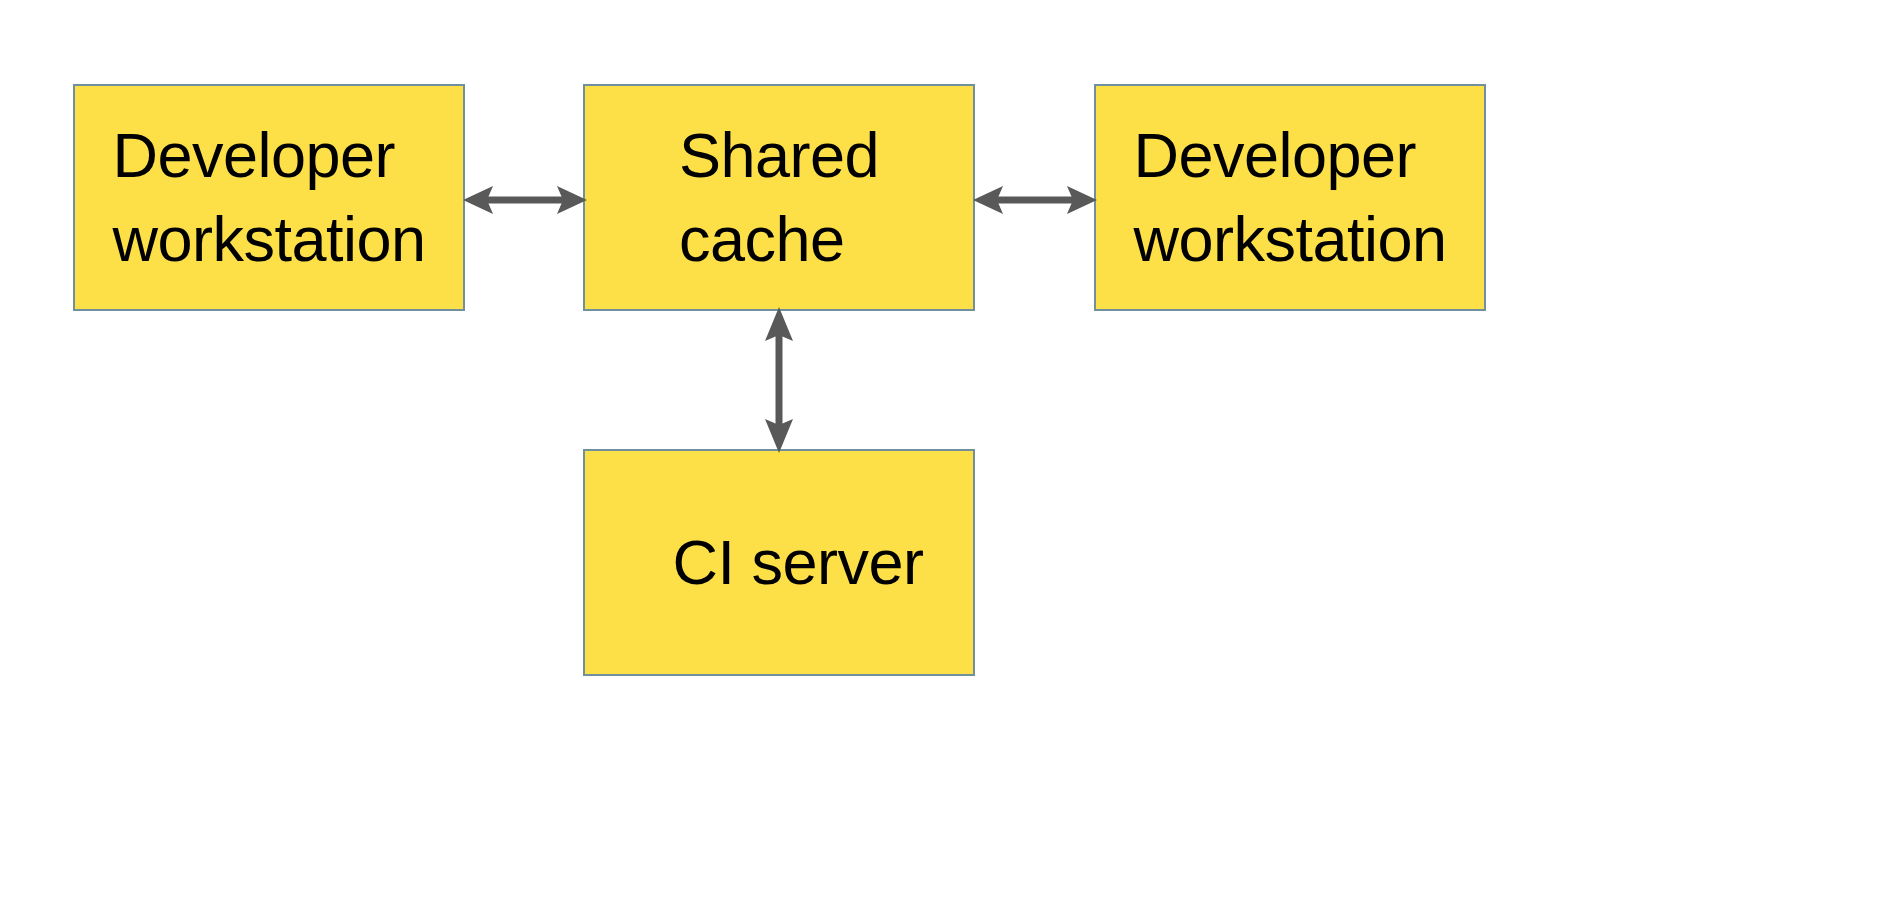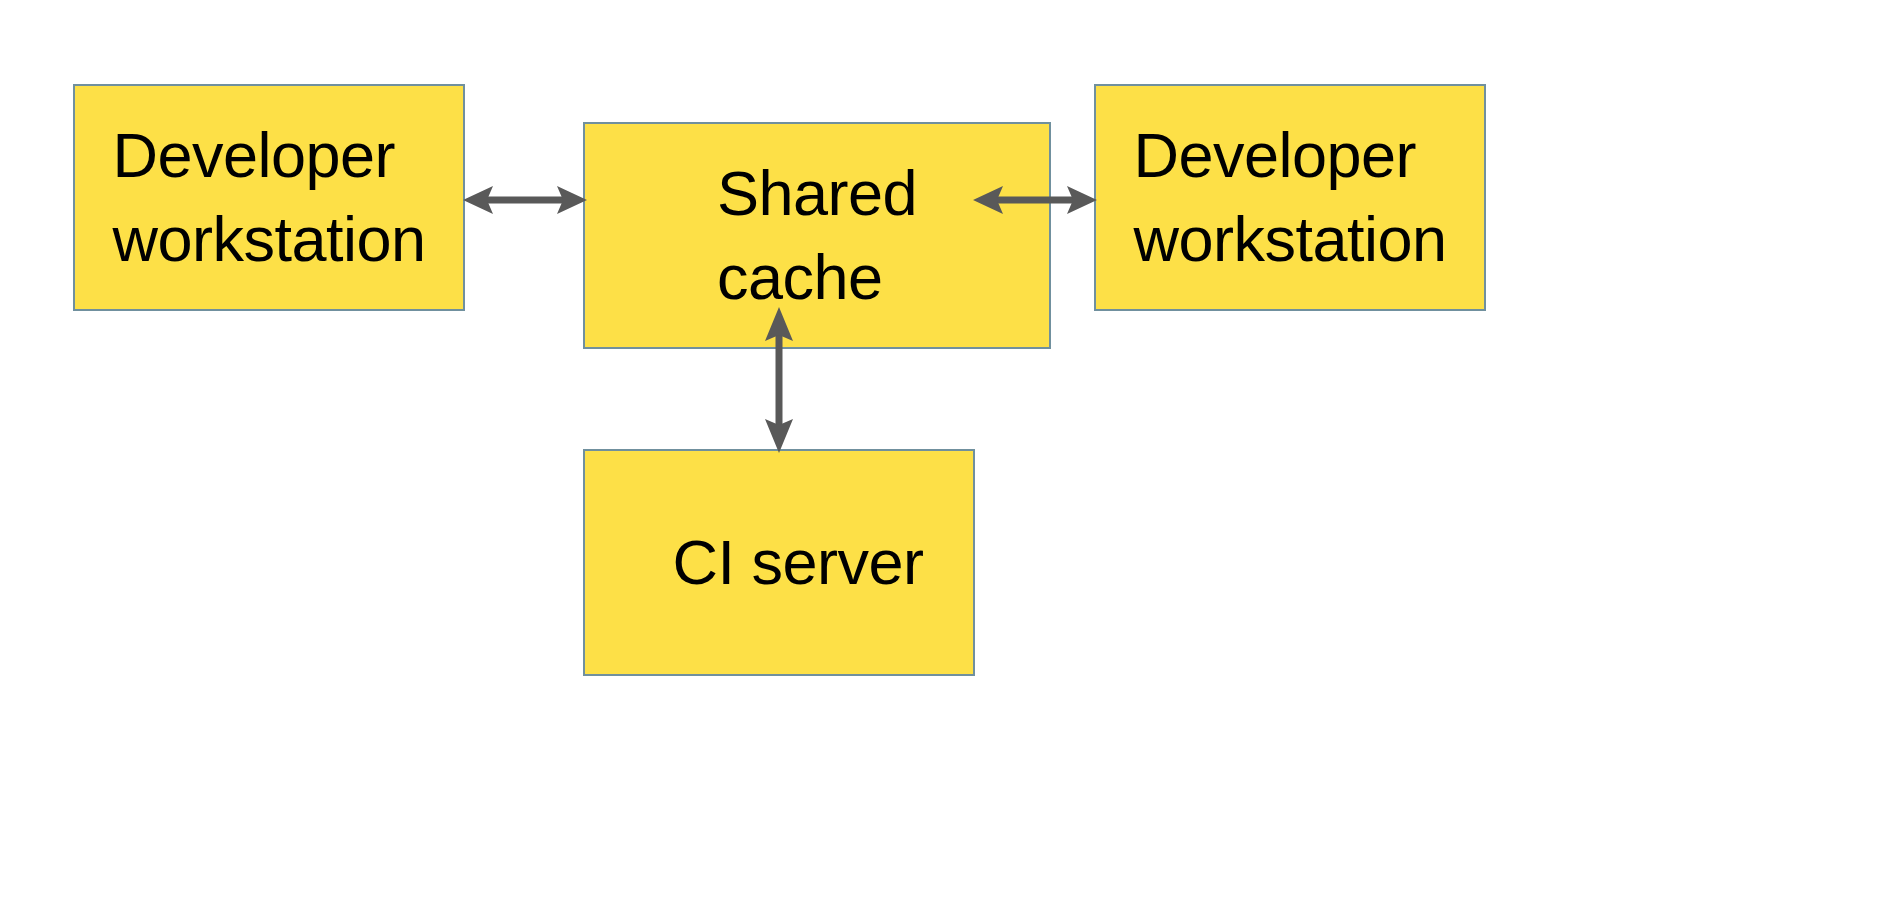--- a/index.html
+++ b/index.html
@@ -32,21 +32,21 @@
     font-family: "Liberation Sans", sans-serif;
     font-size: 63px;
     line-height: 1.32;
     font-weight: 400;
     color: #000000;
     letter-spacing: -0.5px;
     white-space: pre-line;
     padding: 0 6px;
   }
   .node-dev-left   { left: 73px;   top: 84px;  width: 392px; height: 227px; }
-  .node-shared     { left: 583px;  top: 84px;  width: 468px; height: 227px; margin-top: 38px; }
+  .node-shared     { left: 583px;  top: 84px;  width: 392px; height: 227px; }
   .node-dev-right  { left: 1094px; top: 84px;  width: 392px; height: 227px; }
   .node-ci         { left: 583px;  top: 449px; width: 392px; height: 227px; padding-left: 38px; }
 
   .connector {
     position: absolute;
     overflow: visible;
   }
   .conn-left  { left: 463px;  top: 176px; width: 124px; height: 48px; }
   .conn-right { left: 973px;  top: 176px; width: 124px; height: 48px; }
   .conn-down  { left: 755px;  top: 307px; width: 48px;  height: 146px; }

